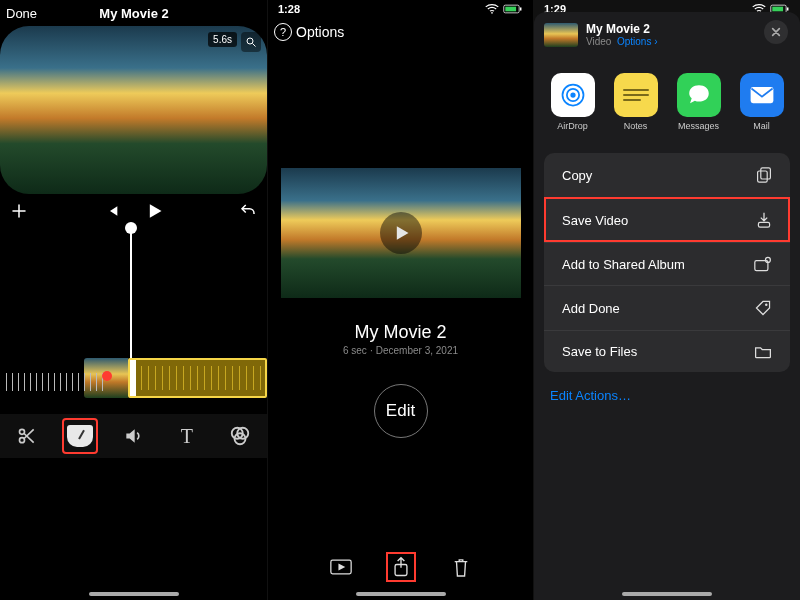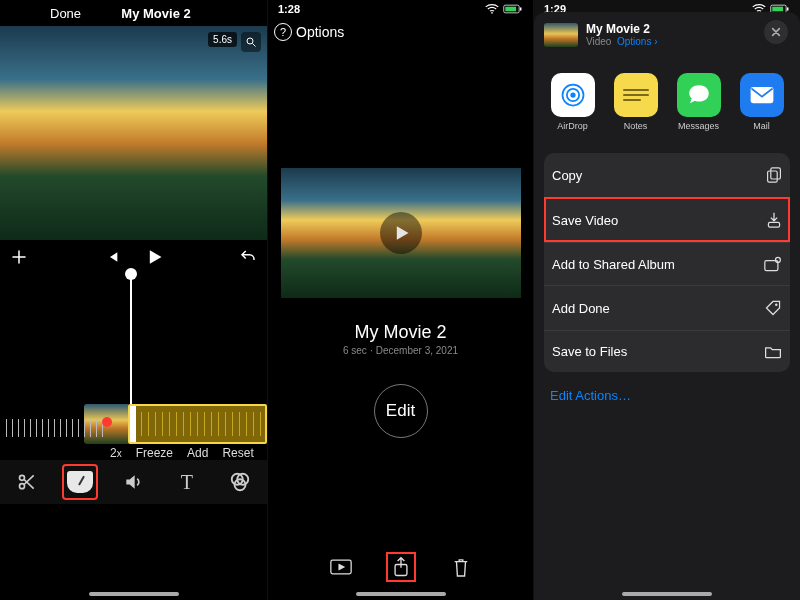--- a/index.html
+++ b/index.html
@@ -8,23 +8,23 @@
   .phone { position: relative; height: 600px; background: #000; color: #fff; overflow: hidden; }
   .p1 { width: 267px; }
   .p2 { width: 266px; border-left: 1px solid #111; }
   .p3 { width: 267px; border-left: 1px solid #111; }
 
   
   .status-bar { height: 18px; display: flex; justify-content: space-between; align-items: center; padding: 0 10px; font-size: 11px; font-weight: 600; }
   .status-right { display: flex; gap: 4px; align-items: center; }
 
   
-  .p1-header { display: flex; justify-content: space-between; align-items: center; height: 26px; padding: 8px 6px; font-size: 13px; margin-left: 44px; }
+  .p1-header { display: flex; justify-content: space-between; align-items: center; height: 26px; padding: 8px 6px; font-size: 13px; }
   .p1-header .title { font-weight: 600; }
-  .p1-canvas { position: relative; width: 100%; height: 214px; background: linear-gradient(180deg,#1b3a4d 0%, #3a708a 25%, #eecb5a 40%, #c27a2a 55%, #234a2b 70%, #0e2a18 100%); }
+  .p1-canvas { position: relative; width: 100%; height: 168px; background: linear-gradient(180deg,#1b3a4d 0%, #3a708a 25%, #eecb5a 40%, #c27a2a 55%, #234a2b 70%, #0e2a18 100%); border-radius: 29px; }
   .mag { position: absolute; right: 6px; top: 6px; width: 20px; height: 20px; background: rgba(0,0,0,.45); border-radius: 4px; display: flex; align-items: center; justify-content: center; }
   .dur-badge { position: absolute; top: 6px; right: 30px; background: rgba(0,0,0,.7); color: #fff; font-size: 10px; padding: 2px 5px; border-radius: 3px; }
   .p1-transport { height: 34px; display: flex; align-items: center; justify-content: space-between; padding: 0 10px; }
   .p1-transport .center { display: flex; gap: 24px; align-items: center; }
   .timeline-area { position: relative; height: 230px; }
   .playhead { position: absolute; left: 130px; top: -4px; bottom: 64px; width: 2px; background: #fff; }
   .playhead::before { content: ''; position: absolute; left: -5px; top: -2px; width: 12px; height: 12px; border-radius: 50%; background: #fff; }
   .clip-row { position: absolute; top: 130px; left: 84px; right: 0; height: 40px; display: flex; }
   .clip-thumb { height: 40px; width: 44px; background: linear-gradient(180deg,#2e5a70 0%, #e8c454 40%, #c07828 60%, #1d3f20 100%); border-radius: 3px 0 0 3px; }
   .clip-speed { height: 40px; width: 140px; background: #806808; border: 2px solid #f6d648; border-radius: 2px; position: relative; overflow: hidden; }
@@ -65,21 +65,21 @@
   .close-btn { position:absolute; right:2px; top:0; width:24px; height:24px; border-radius:50%; background:#2f2f31; display:flex; align-items:center; justify-content:center; font-size:13px; color:#aaa; }
   .app-row { display:flex; gap:14px; padding:16px 4px 18px 4px; }
   .app { width:50px; text-align:center; }
   .app-ico { width:44px; height:44px; border-radius:10px; margin:0 auto; display:flex; align-items:center; justify-content:center; font-size:22px; color:#fff; }
   .app-lbl { font-size:9px; color:#ccc; margin-top:4px; }
   .airdrop { background:#fff; }
   .notes  { background:#f7d94c; }
   .messages{ background:#31d158; }
   .mail   { background:#1f7cf0; }
   .actions { background:#2c2c2e; border-radius:10px; overflow:hidden; margin-top:4px; }
-  .act { display:flex; justify-content:space-between; align-items:center; padding:13px 8px; font-size:13px; color:#fff; border-top:1px solid #3a3a3c; }
+  .act { display:flex; justify-content:space-between; align-items:center; padding:13px 18px; font-size:13px; color:#fff; border-top:1px solid #3a3a3c; }
   .act:first-child { border-top:none; }
   .act .ri { color:#ddd; }
   .save-hl { outline:2px solid #ff3b30; outline-offset:-2px; }
   .edit-actions { color:#0a84ff; font-size:13px; padding:16px 6px; }
 
   
   svg { display:block; }
 </style>
 </head>
 <body>
@@ -136,26 +136,20 @@
         <div class="clip-speed">
           <div class="ticks"></div>
           <div class="handle"></div>
         </div>
       </div>
 
       <div class="ruler">
         <div class="ruler-line">
             <span class="ruler-dot"></span>
           </div>
-      </div>
-      <div class="ruler-labels">
-        <span><span>2</span><span style="font-size:10px">x</span></span>
-        <span>Freeze</span>
-        <span>Add</span>
-        <span>Reset</span>
       </div>
 
       <div class="p1-toolbar">
         <span class="tb-item">
           <svg width="20" height="20" viewBox="0 0 24 24">
               <circle cx="6" cy="7" r="3" fill="none" stroke="#ccc" stroke-width="2"></circle>
               <circle cx="6" cy="17" r="3" fill="none" stroke="#ccc" stroke-width="2"></circle>
               <path d="M8.5 9L20 20M8.5 15L20 4" stroke="#ccc" stroke-width="2"></path>
             </svg>
         </span>

